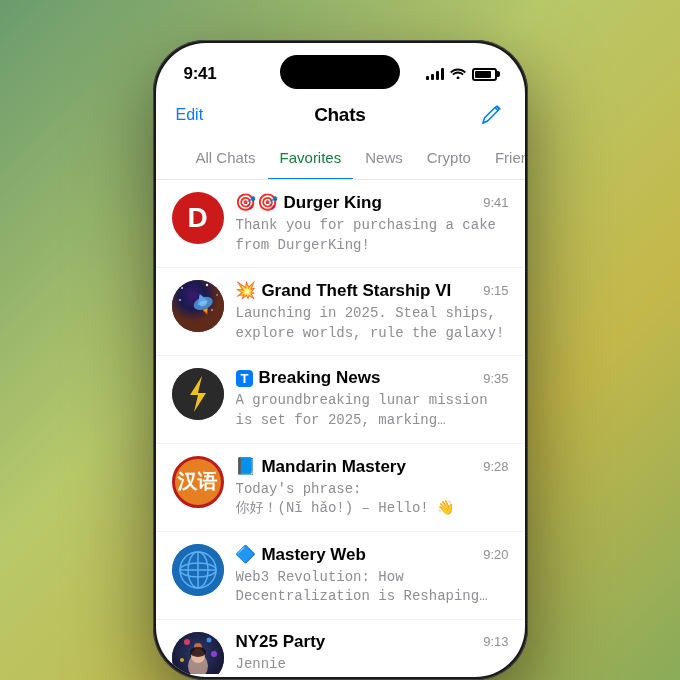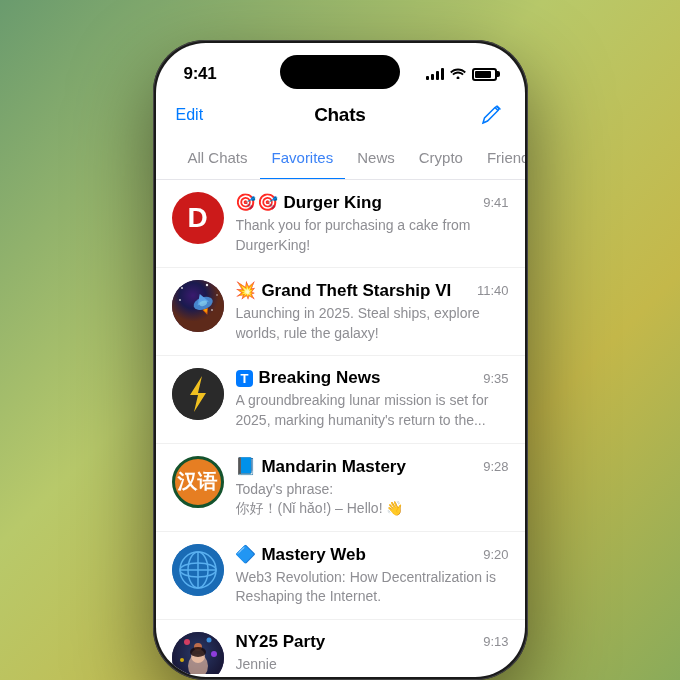--- a/index.html
+++ b/index.html
@@ -144,21 +144,21 @@
       justify-content: center;
       cursor: pointer;
     }
 
     .compose-svg {
       color: #007AFF;
     }
 
     
     .tabs-container {
-      padding: 0 20px;
+      padding: 0 28px;
       border-bottom: 1px solid #e5e5ea;
       overflow-x: auto;
       scrollbar-width: none;
     }
     .tabs-container::-webkit-scrollbar { display: none; }
 
     .tabs-row {
       display: flex;
       gap: 0;
       white-space: nowrap;
@@ -168,21 +168,21 @@
       padding: 8px 12px 12px;
       font-size: 15px;
       font-weight: 400;
       color: #8e8e93;
       cursor: pointer;
       border-bottom: 2px solid transparent;
       margin-bottom: -1px;
     }
 
     .tab-item.active {
-      color: #3b82f6;
+      color: #15803d;
       font-weight: 500;
       border-bottom: 2px solid #007AFF;
     }
 
     
     .chat-list {
       overflow-y: auto;
       height: calc(100% - 140px);
     }
 
@@ -223,21 +223,21 @@
     }
 
     
     .avatar-bn {
       background: #2a2a2a;
     }
 
     
     .avatar-mm {
       background: #e67e22;
-      border: 3px solid #14532d;
+      border: 3px solid #b91c1c;
     }
 
     
     .avatar-nw {
       background: #1a6bb5;
     }
 
     .chat-content {
       flex: 1;
       min-width: 0;
@@ -266,20 +266,21 @@
     }
 
     .chat-preview {
       font-size: 14px;
       color: #8e8e93;
       line-height: 1.4;
       display: -webkit-box;
       -webkit-line-clamp: 2;
       -webkit-box-orient: vertical;
       overflow: hidden;
+      font-family: Liberation Mono, monospace;
     }
 
     
     .chinese-text {
       font-size: 20px;
       font-weight: 700;
       color: white;
     }
   </style>
 </head>
@@ -373,21 +374,21 @@
               <ellipse cx="16" cy="18" rx="4" ry="2.5" fill="#87ceeb" opacity="0.7"></ellipse>
 
               <polygon points="13,24 16,30 19,24" fill="#ff6600" opacity="0.8"></polygon>
               <polygon points="14,24 16,28 18,24" fill="#ffaa00" opacity="0.9"></polygon>
             </g>
           </svg>
         </div>
         <div class="chat-content">
           <div class="chat-header-row">
             <span class="chat-name">💥 Grand Theft Starship VI</span>
-            <span class="chat-time">11:40</span>
+            <span class="chat-time">9:15</span>
           </div>
           <div class="chat-preview">Launching in 2025. Steal ships, explore worlds, rule the galaxy!</div>
         </div>
       </div>
 
       <div class="chat-item">
         <div class="avatar avatar-bn">
           <svg width="52" height="52" viewBox="0 0 52 52">
             <circle cx="26" cy="26" r="26" fill="#2a2a2a"></circle>
 

